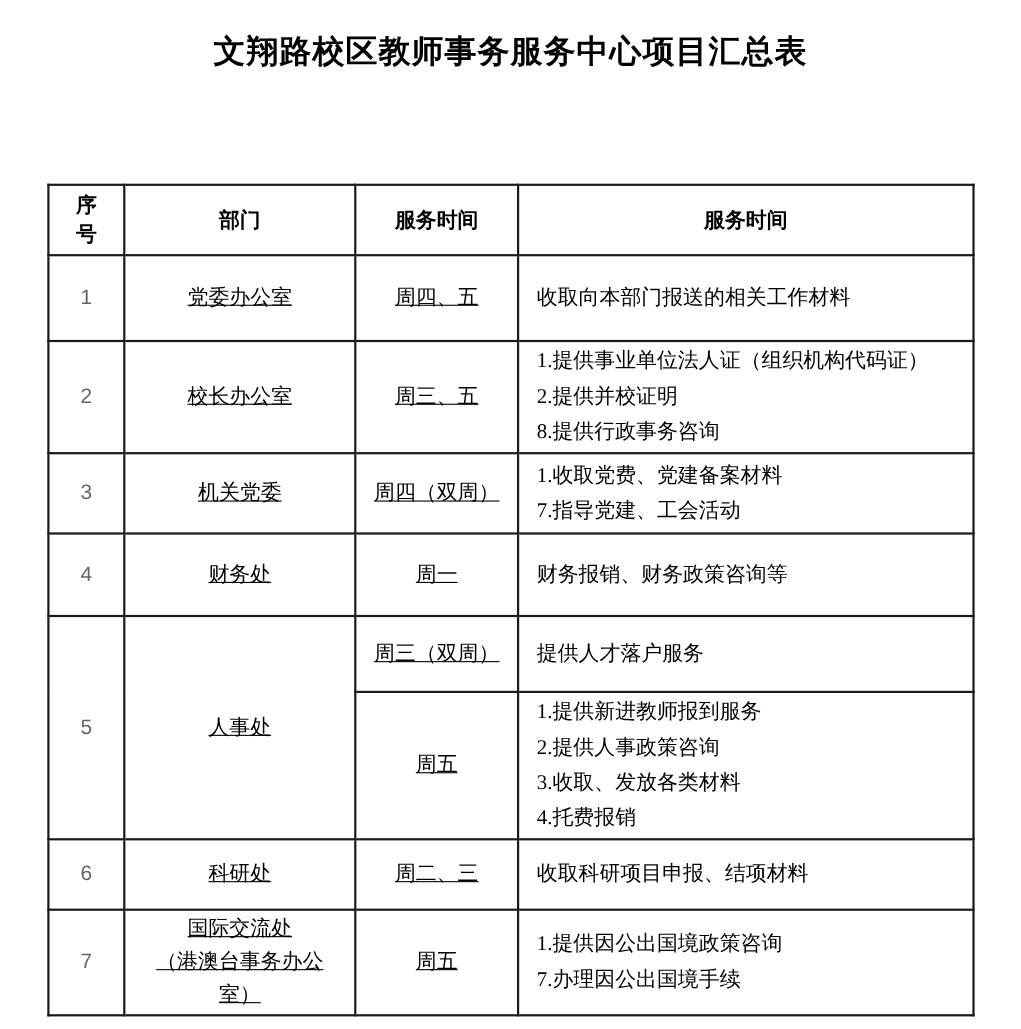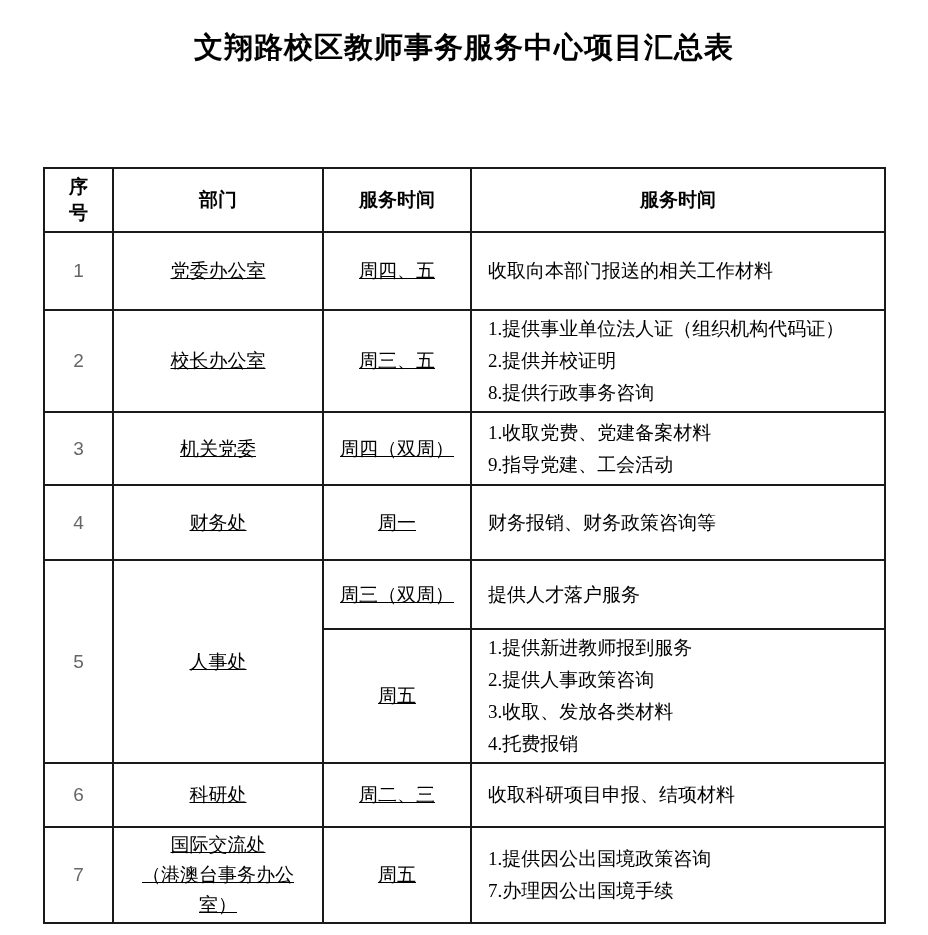--- a/index.html
+++ b/index.html
@@ -91,21 +91,21 @@
         <div class="item-line">8.提供行政事务咨询</div>
       </td>
     </tr>
 
     <tr style="height:73px">
       <td class="c-no">3</td>
       <td class="c-dept">机关党委</td>
       <td class="c-time">周四（双周）</td>
       <td class="c-items">
         <div class="item-line">1.收取党费、党建备案材料</div>
-        <div class="item-line">9.指导党建、工会活动</div>
+        <div class="item-line">7.指导党建、工会活动</div>
       </td>
     </tr>
 
     <tr style="height:75px">
       <td class="c-no">4</td>
       <td class="c-dept">财务处</td>
       <td class="c-time">周一</td>
       <td class="c-items">
         <div class="item-line">财务报销、财务政策咨询等</div>
       </td>

